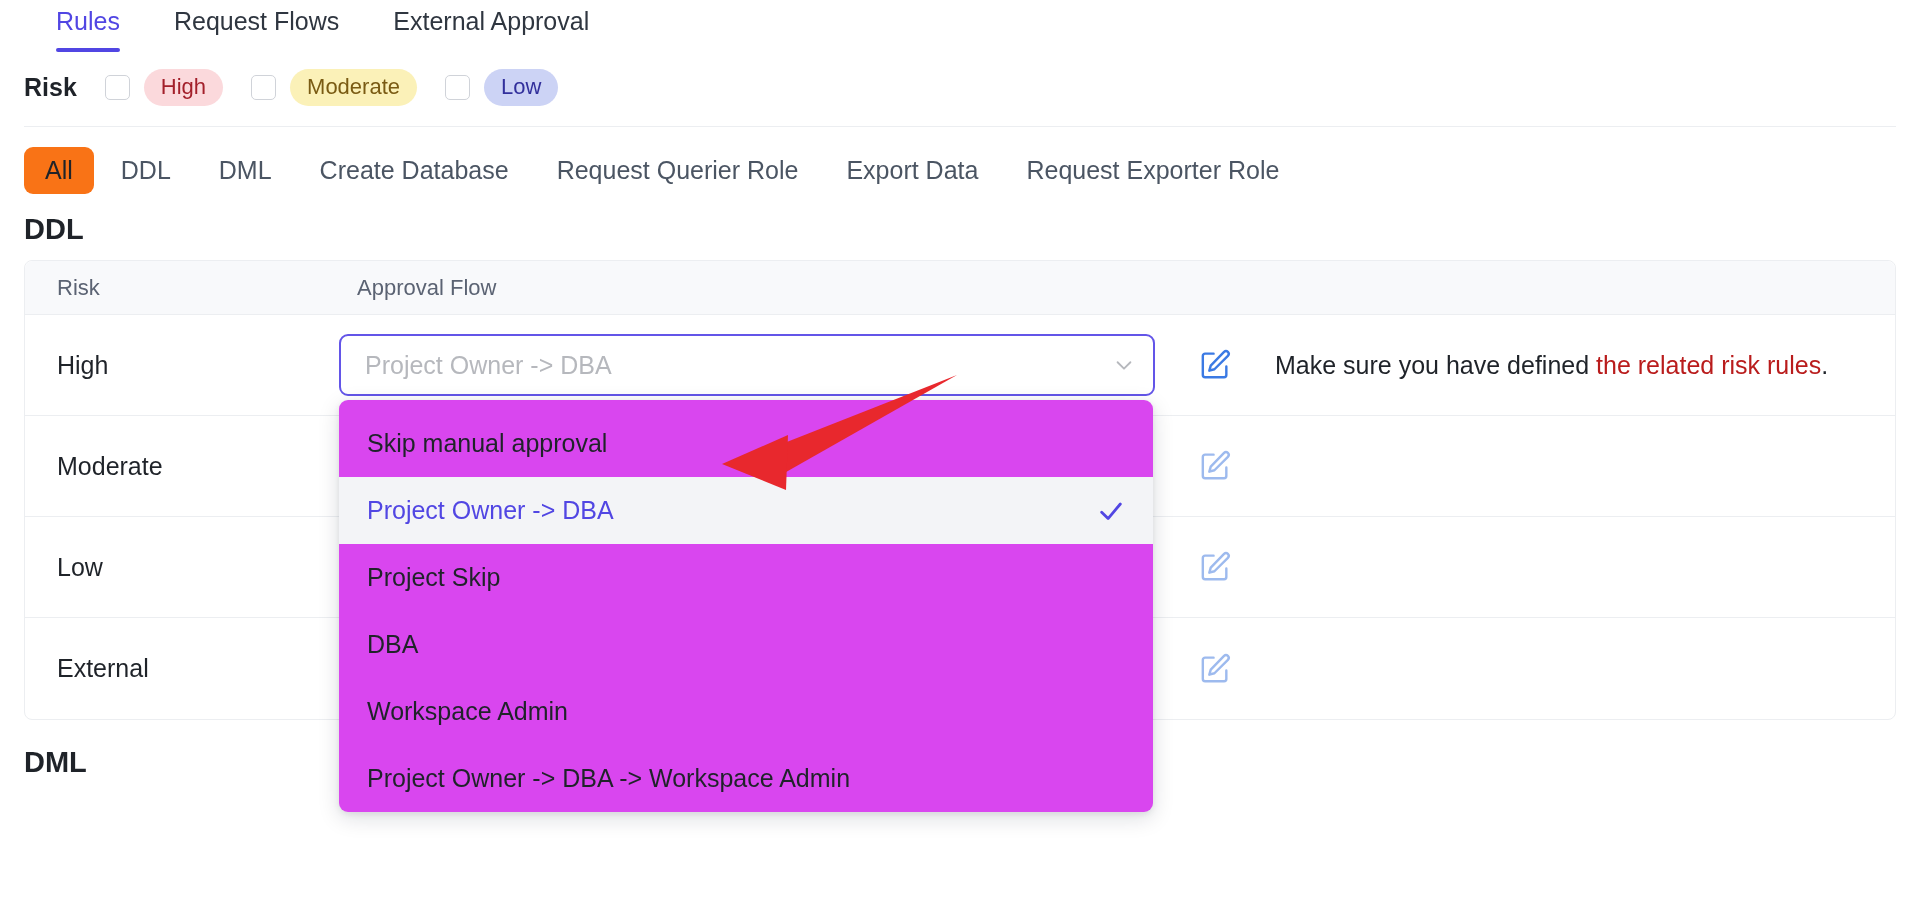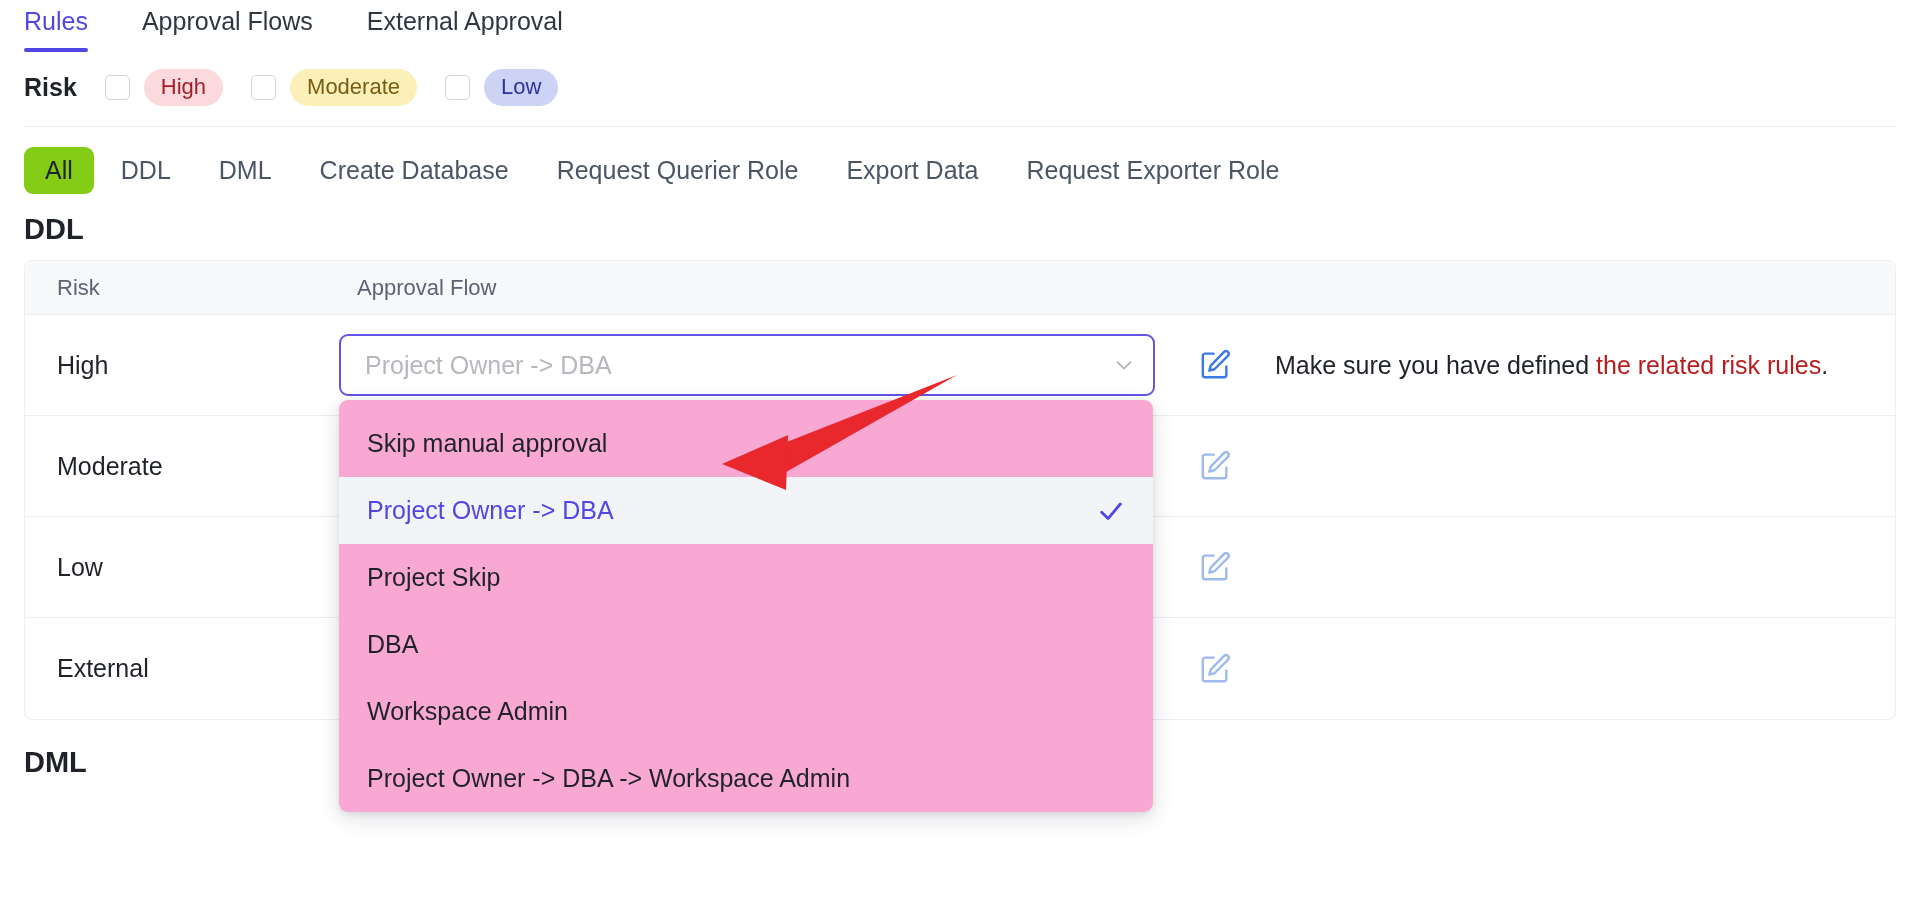--- a/index.html
+++ b/index.html
@@ -13,20 +13,21 @@
   }
   .page { position: relative; width: 1920px; height: 908px; }
 
   
   .top-tabs {
     display: flex;
     align-items: flex-start;
     gap: 54px;
     padding: 0 0 0 24px;
     height: 56px;
+    margin-left: 32px;
   }
   .top-tab {
     position: relative;
     font-size: 25px;
     line-height: 42px;
     color: #2f3640;
     padding-bottom: 10px;
     cursor: pointer;
     white-space: nowrap;
   }
@@ -93,21 +94,21 @@
     gap: 6px;
   }
   .cat-tab {
     font-size: 25px;
     color: #4b5563;
     padding: 9px 21px;
     border-radius: 9px;
     cursor: pointer;
     white-space: nowrap;
   }
-  .cat-tab.active { background: #84cc16; color: #1f2329; }
+  .cat-tab.active { background: #f97316; color: #1f2329; }
 
   
   .section-title {
     font-size: 29px;
     font-weight: bold;
     color: #1f2329;
     padding-left: 24px;
     margin-bottom: 14px;
   }
 
@@ -178,21 +179,21 @@
     color: #b6b8bd;
   }
   .chev svg { display: block; }
 
   
   .dropdown {
     position: absolute;
     top: 66px;
     left: 14px;
     width: 814px;
-    background: #f9a8d4;
+    background: #d946ef;
     border-radius: 9px;
     box-shadow: 0 6px 22px rgba(15,23,42,.14), 0 2px 6px rgba(15,23,42,.08);
     padding: 10px 0 0 0;
     z-index: 40;
     overflow: hidden;
   }
   .opt {
     display: flex;
     align-items: center;
     height: 67px;
@@ -241,21 +242,21 @@
 </head>
 <body>
 
 <div class="page">
 
   <div class="top-tabs">
     <div class="top-tab active">
       <span>Rules</span>
     </div>
     <div class="top-tab">
-      <span>Approval Flows</span>
+      <span>Request Flows</span>
     </div>
     <div class="top-tab">
       <span>External Approval</span>
     </div>
   </div>
 
   <div class="risk-row">
     <span class="risk-label">Risk</span>
 
     <div class="risk-item">

